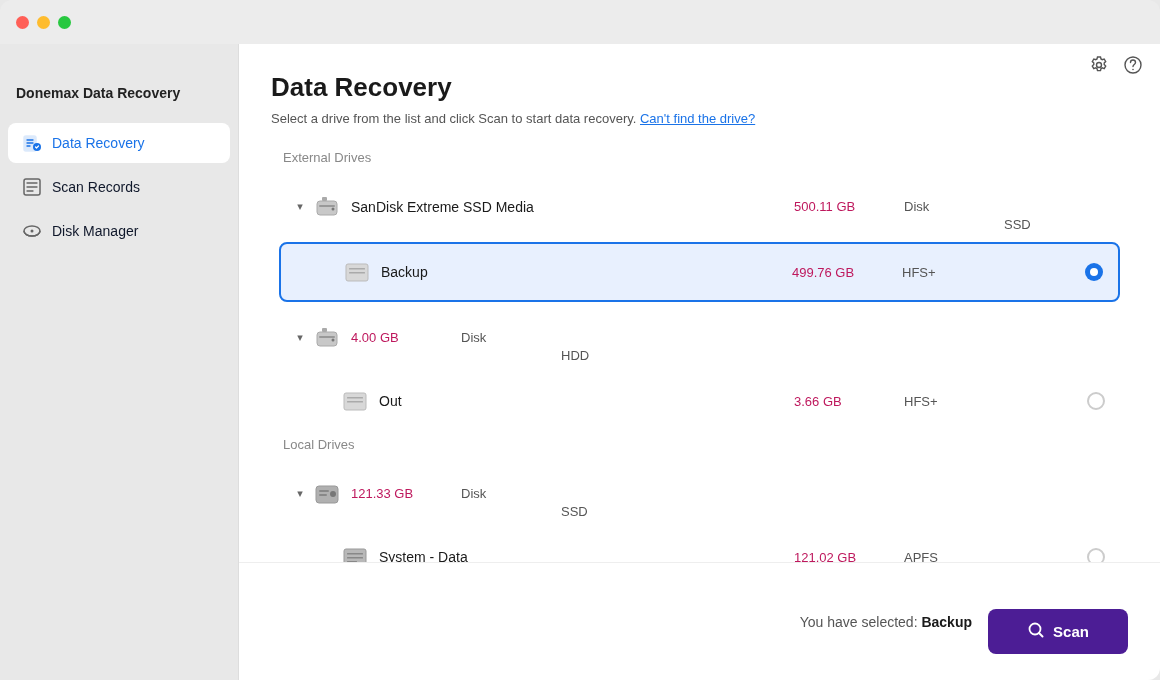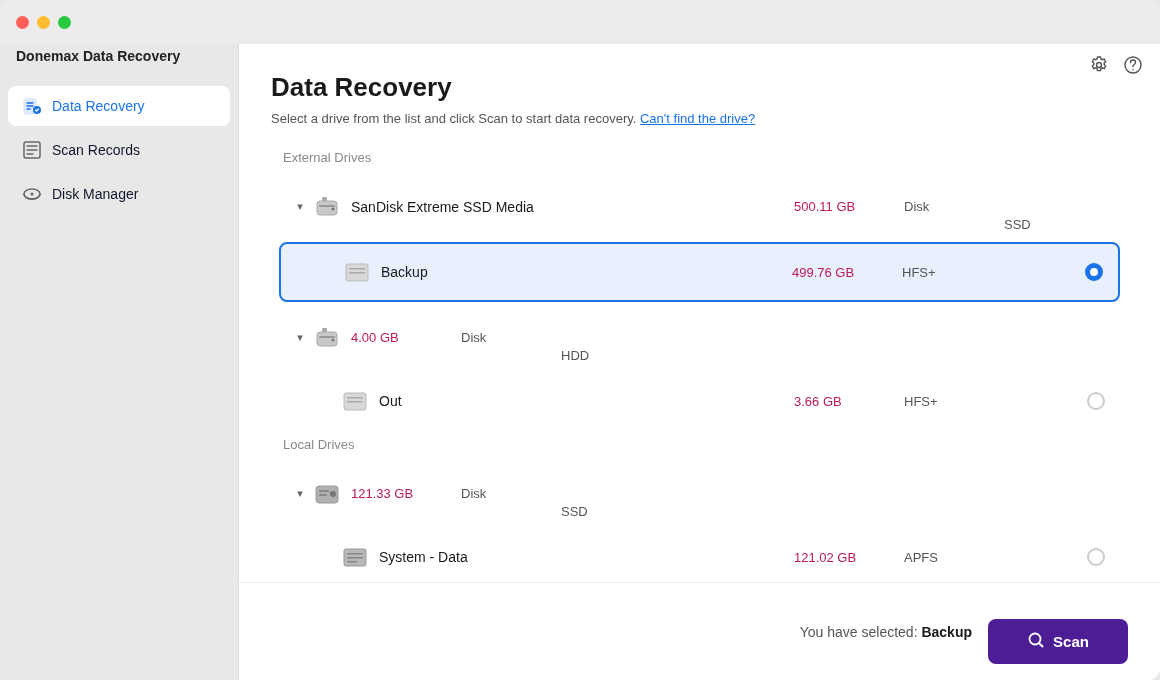--- a/index.html
+++ b/index.html
@@ -35,21 +35,21 @@
     }
     .tl-red { background: #ff5f57; }
     .tl-yellow { background: #febc2e; }
     .tl-green { background: #28c840; }
 
     
     .sidebar {
       width: 238px;
       min-width: 238px;
       background: #e8e8e8;
-      padding-top: 32px;
+      padding-top: 69px;
       display: flex;
       flex-direction: column;
       height: 576px;
     }
     .sidebar-app-title {
       font-size: 14px;
       font-weight: 600;
       color: #222;
       padding: 16px 16px 20px 16px;
     }
@@ -222,21 +222,21 @@
       height: 18px;
       border-radius: 50%;
       border: 2px solid #ccc;
     }
 
     
     .footer {
       display: flex;
       align-items: center;
       justify-content: flex-end;
-      padding: 16px 32px;
+      padding: 26px 32px;
       gap: 16px;
       border-top: 1px solid #eee;
     }
     .footer-status {
       font-size: 14px;
       color: #555;
     }
     .footer-status strong {
       color: #1a1a1a;
     }

